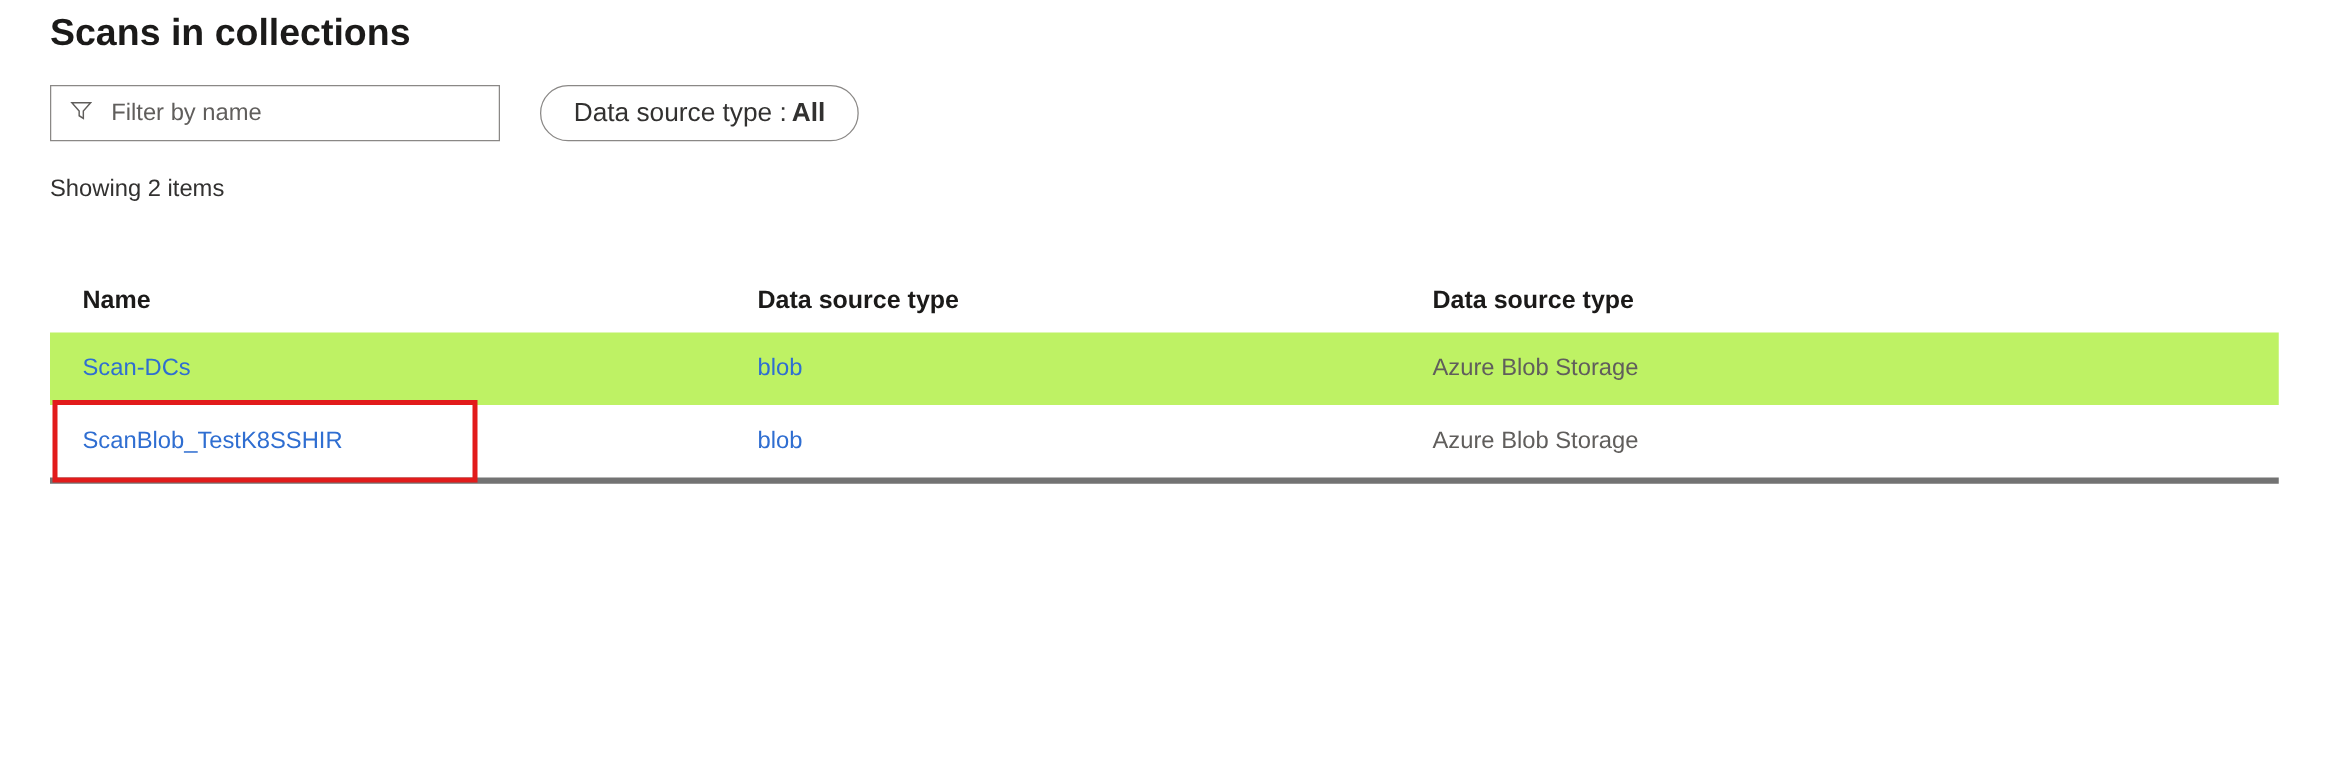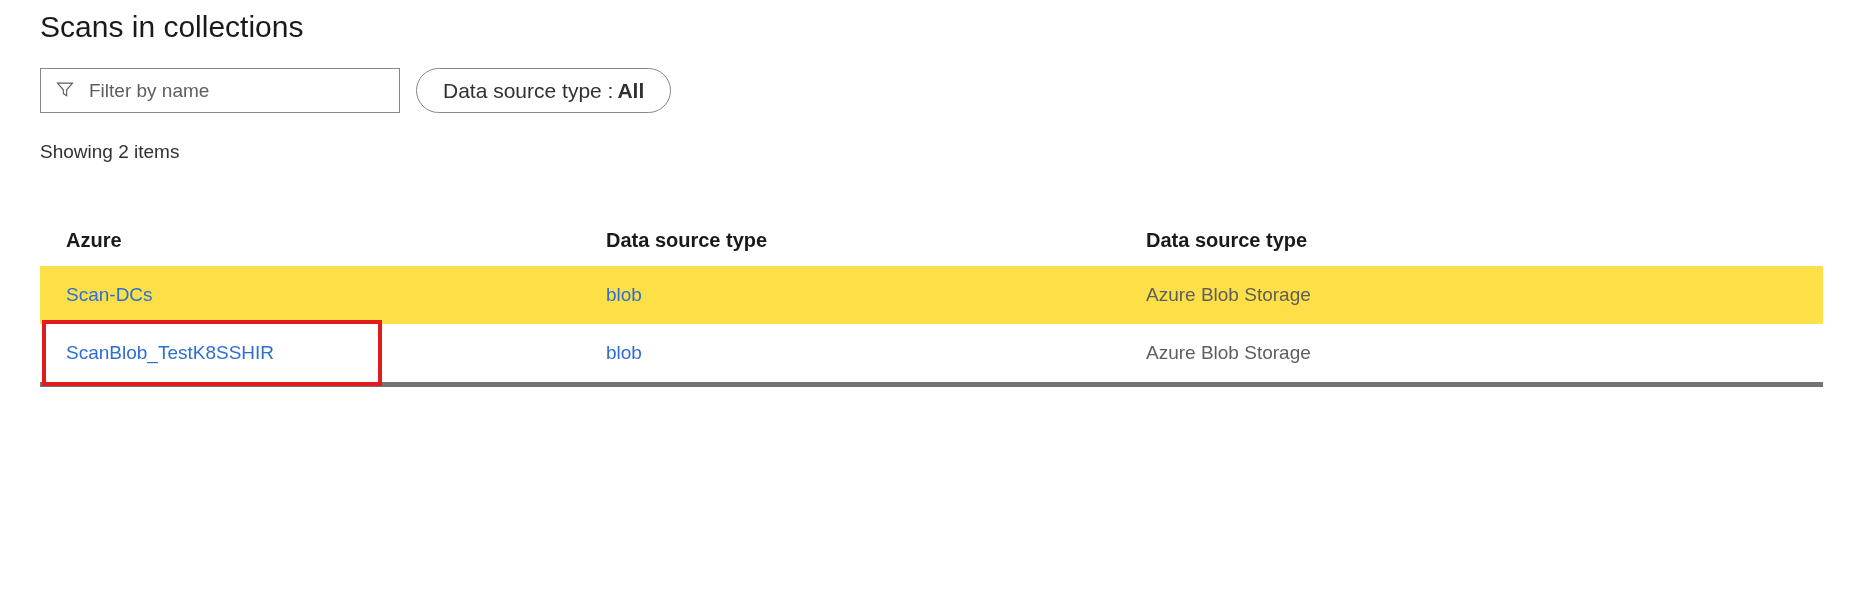--- a/index.html
+++ b/index.html
@@ -8,27 +8,27 @@
       padding: 0;
     }
     body {
       font-family: "Segoe UI", -apple-system, BlinkMacSystemFont, sans-serif;
       background: #ffffff;
       color: #323130;
       padding: 10px 40px;
     }
     .page-title {
       font-size: 30px;
-      font-weight: 400;
+      font-weight: 700;
       color: #1b1a19;
       margin-bottom: 24px;
     }
     .controls-row {
       display: flex;
-      gap: 16px;
+      gap: 32px;
       align-items: center;
       margin-bottom: 28px;
     }
     .filter-box {
       display: flex;
       align-items: center;
       border: 1px solid #8a8886;
       padding: 8px 14px;
       width: 360px;
       height: 45px;
@@ -87,21 +87,21 @@
       font-weight: 600;
       color: #1b1a19;
       padding: 14px 26px;
     }
     .table td {
       font-size: 19px;
       padding: 18px 26px;
       vertical-align: middle;
     }
     .row-light {
-      background: #fde047;
+      background: #bef264;
     }
     .row-white {
       background: #ffffff;
       border-bottom: 5px solid #737373;
     }
     .link {
       color: #2f6ed1;
       cursor: pointer;
     }
     .muted {
@@ -141,21 +141,21 @@
     <span>Data source type : </span>
     <span class="bold">All</span>
   </div>
 </div>
 
 <div class="status-text">Showing 2 items</div>
 
 <table class="table">
   <thead>
     <tr>
-      <th class="col-name">Azure</th>
+      <th class="col-name">Name</th>
       <th class="col-source">Data source type</th>
       <th>Data source type</th>
     </tr>
   </thead>
   <tbody>
     <tr class="row-light">
       <td>
         <span class="link">Scan-DCs</span>
       </td>
       <td>

